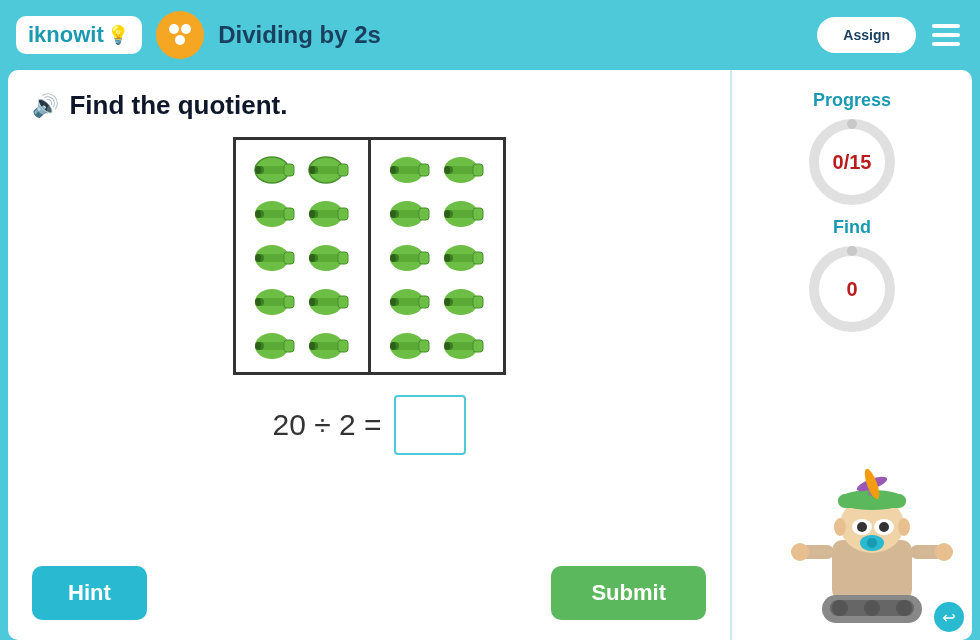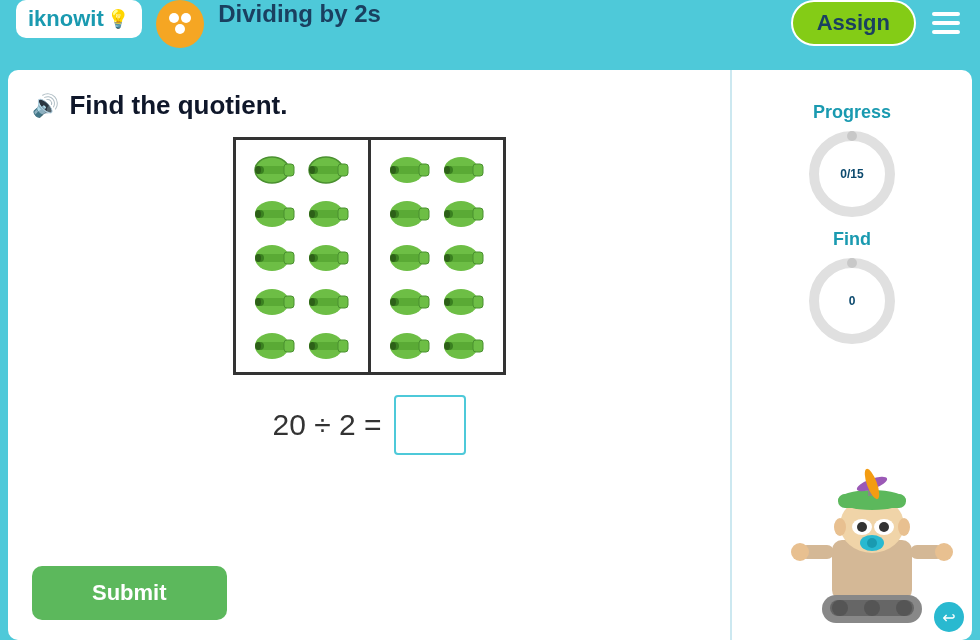--- a/index.html
+++ b/index.html
@@ -9,21 +9,21 @@
       background: #4ec9d9;
       font-family: Arial, sans-serif;
       overflow: hidden;
     }
 
     
     .header {
       background: #4ec9d9;
       height: 70px;
       display: flex;
-      align-items: flex-start;
+      align-items: center;
       padding: 0 16px;
       gap: 14px;
     }
 
     .logo-box {
       background: white;
       border-radius: 10px;
       padding: 6px 12px;
       display: flex;
       align-items: center;
@@ -58,25 +58,25 @@
       flex: 1;
     }
 
     .header-right {
       display: flex;
       align-items: center;
       gap: 12px;
     }
 
     .assign-btn {
-      background: #84cc16;
+      background: #ffffff;
       border: 2px solid white;
       border-radius: 24px;
       padding: 8px 24px;
-      font-size: 22px;
+      font-size: 14px;
       font-weight: bold;
       color: #1a4060;
       cursor: pointer;
     }
 
     .menu-btn {
       background: none;
       border: none;
       cursor: pointer;
       display: flex;
@@ -215,33 +215,33 @@
       font-size: 22px;
       font-weight: bold;
       cursor: pointer;
     }
 
     .submit-btn {
       background: #5cb85c;
       color: white;
       border: none;
       border-radius: 10px;
-      padding: 14px 60px;
+      padding: 14px 40px;
       font-size: 22px;
       font-weight: bold;
       cursor: pointer;
     }
 
     
     .right-panel {
       width: 240px;
       display: flex;
       flex-direction: column;
       align-items: center;
-      padding: 32px 16px;
+      padding: 20px 16px;
       gap: 10px;
       position: relative;
     }
 
     .progress-section, .score-section {
       display: flex;
       flex-direction: column;
       align-items: center;
       gap: 6px;
     }
@@ -260,23 +260,23 @@
 
     .ring-container svg {
       transform: rotate(-90deg);
     }
 
     .ring-value {
       position: absolute;
       top: 50%;
       left: 50%;
       transform: translate(-50%, -50%);
-      font-size: 12px;
-      font-weight: bold;
-      color: #0c4a6e;
+      font-size: 20px;
+      font-weight: bold;
+      color: #b91c1c;
     }
 
     
     .robot-area {
       position: absolute;
       bottom: 10px;
       right: 10px;
       width: 180px;
       height: 190px;
     }
@@ -486,20 +486,21 @@
         </div>
       </div>
     </div>
 
     <div class="equation-row">
       <span class="equation-text">20 ÷ 2 =</span>
       <input class="answer-input" type="text" maxlength="3" style="">
     </div>
 
     <div class="bottom-buttons">
+      <button class="hint-btn">Hint</button>
       <button class="submit-btn">Submit</button>
     </div>
 
   </div>
 
   <div class="right-panel">
 
     <div class="progress-section">
       <span class="section-label">Progress</span>
       <div class="ring-container">

